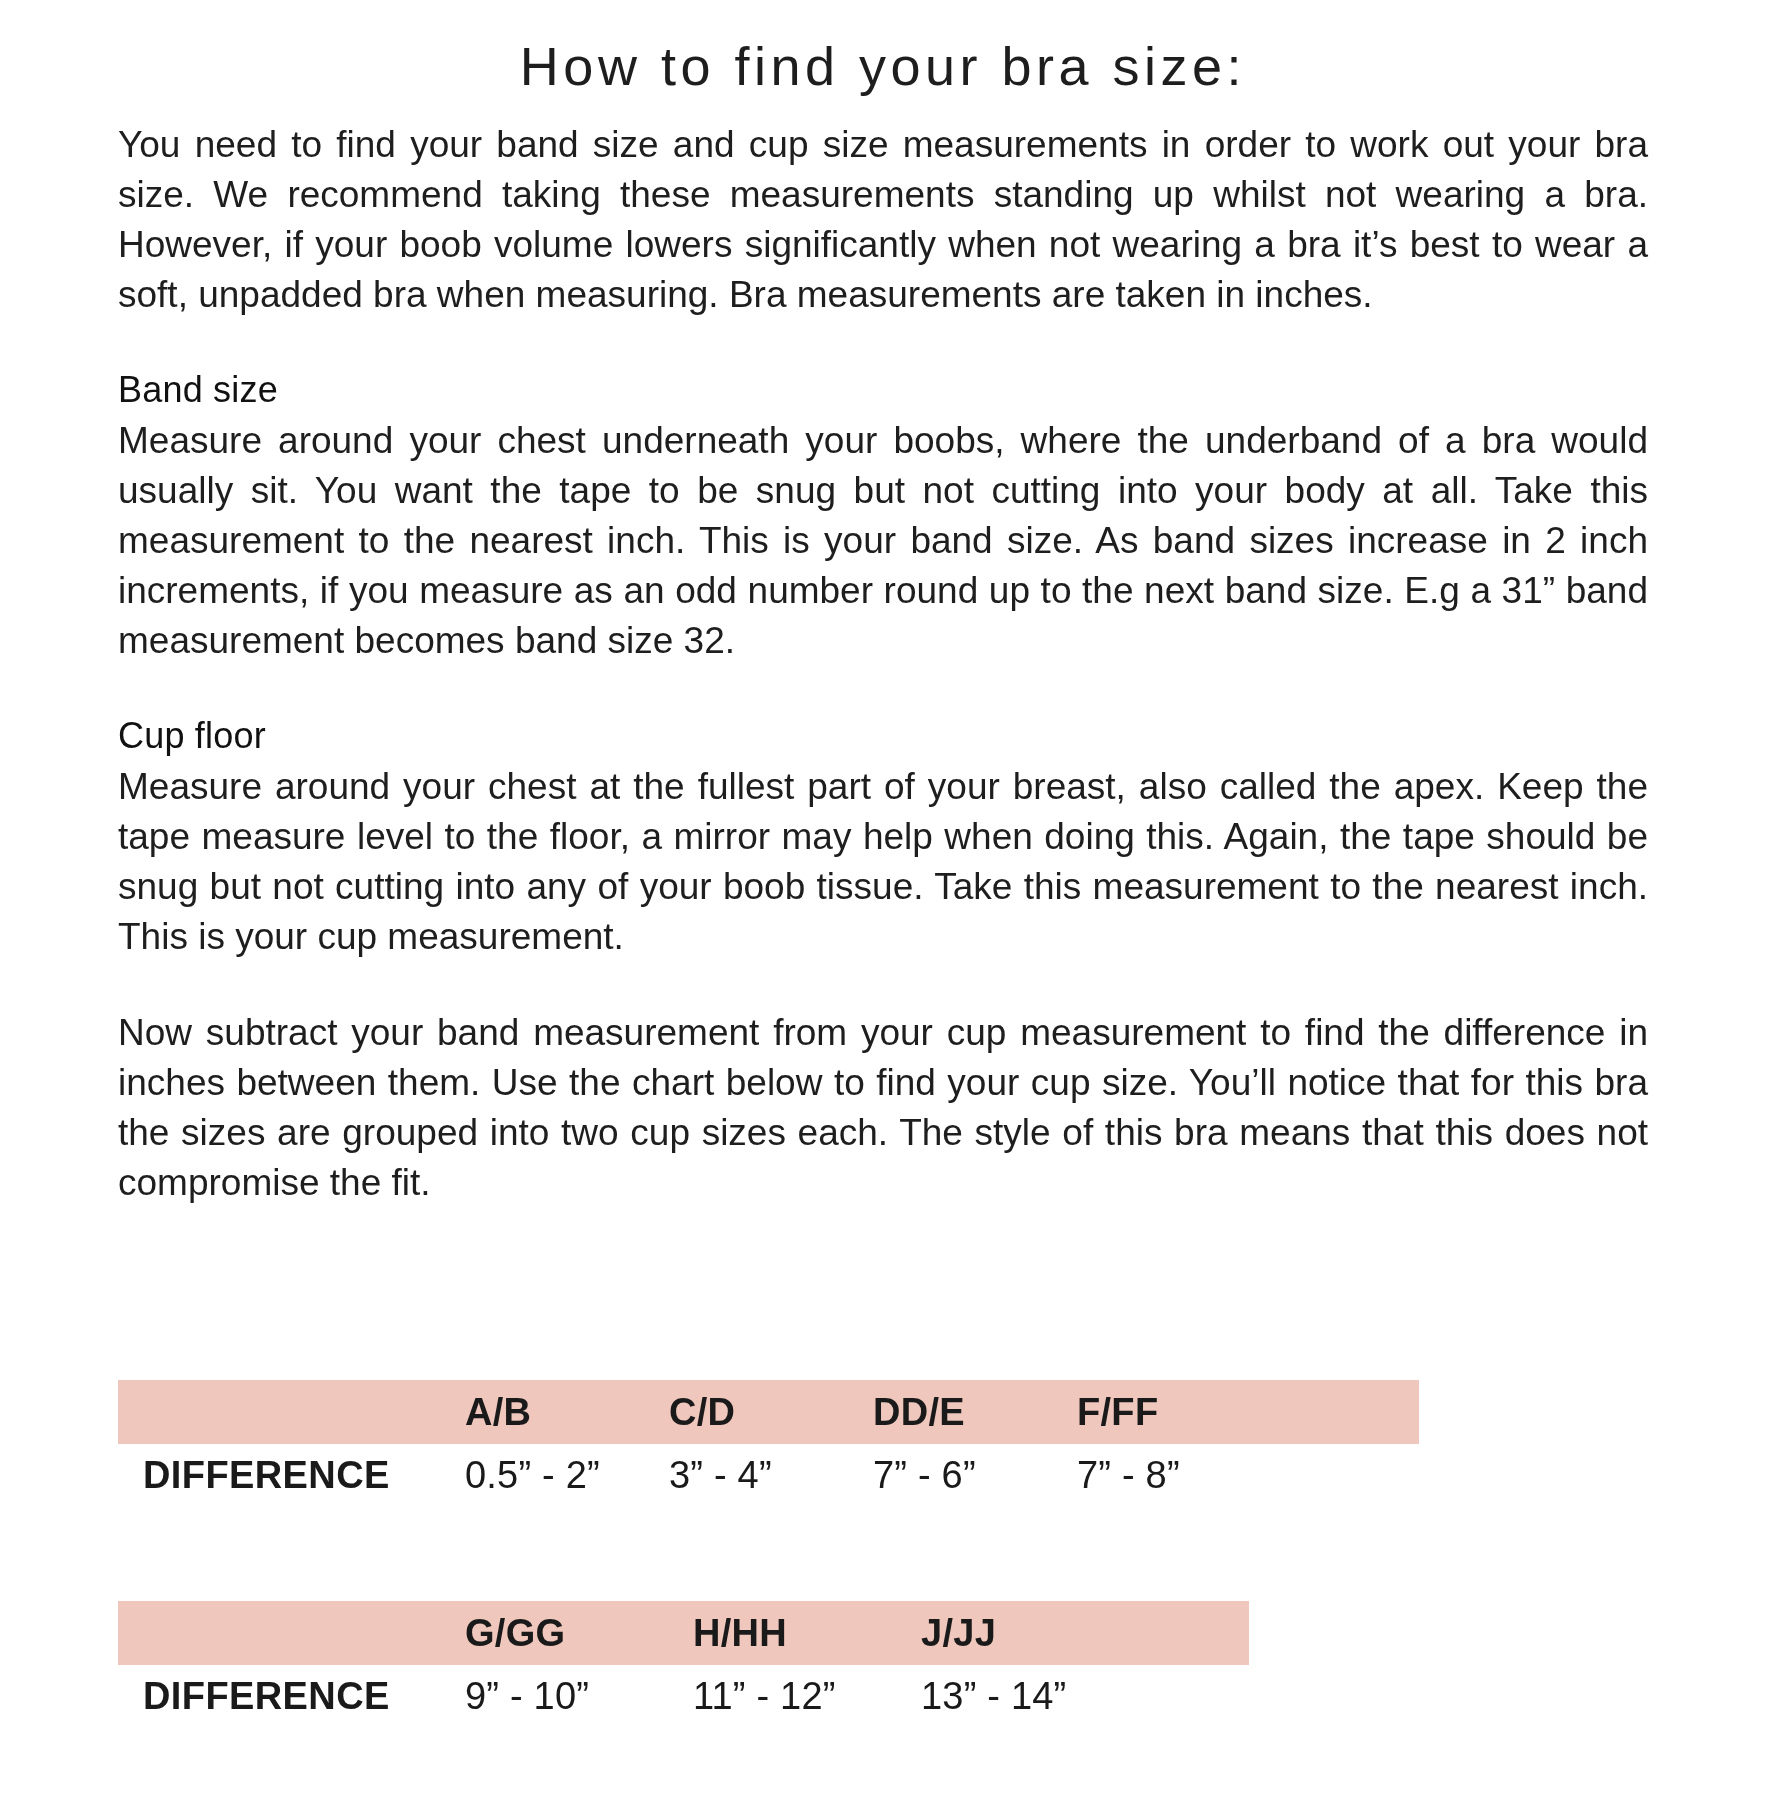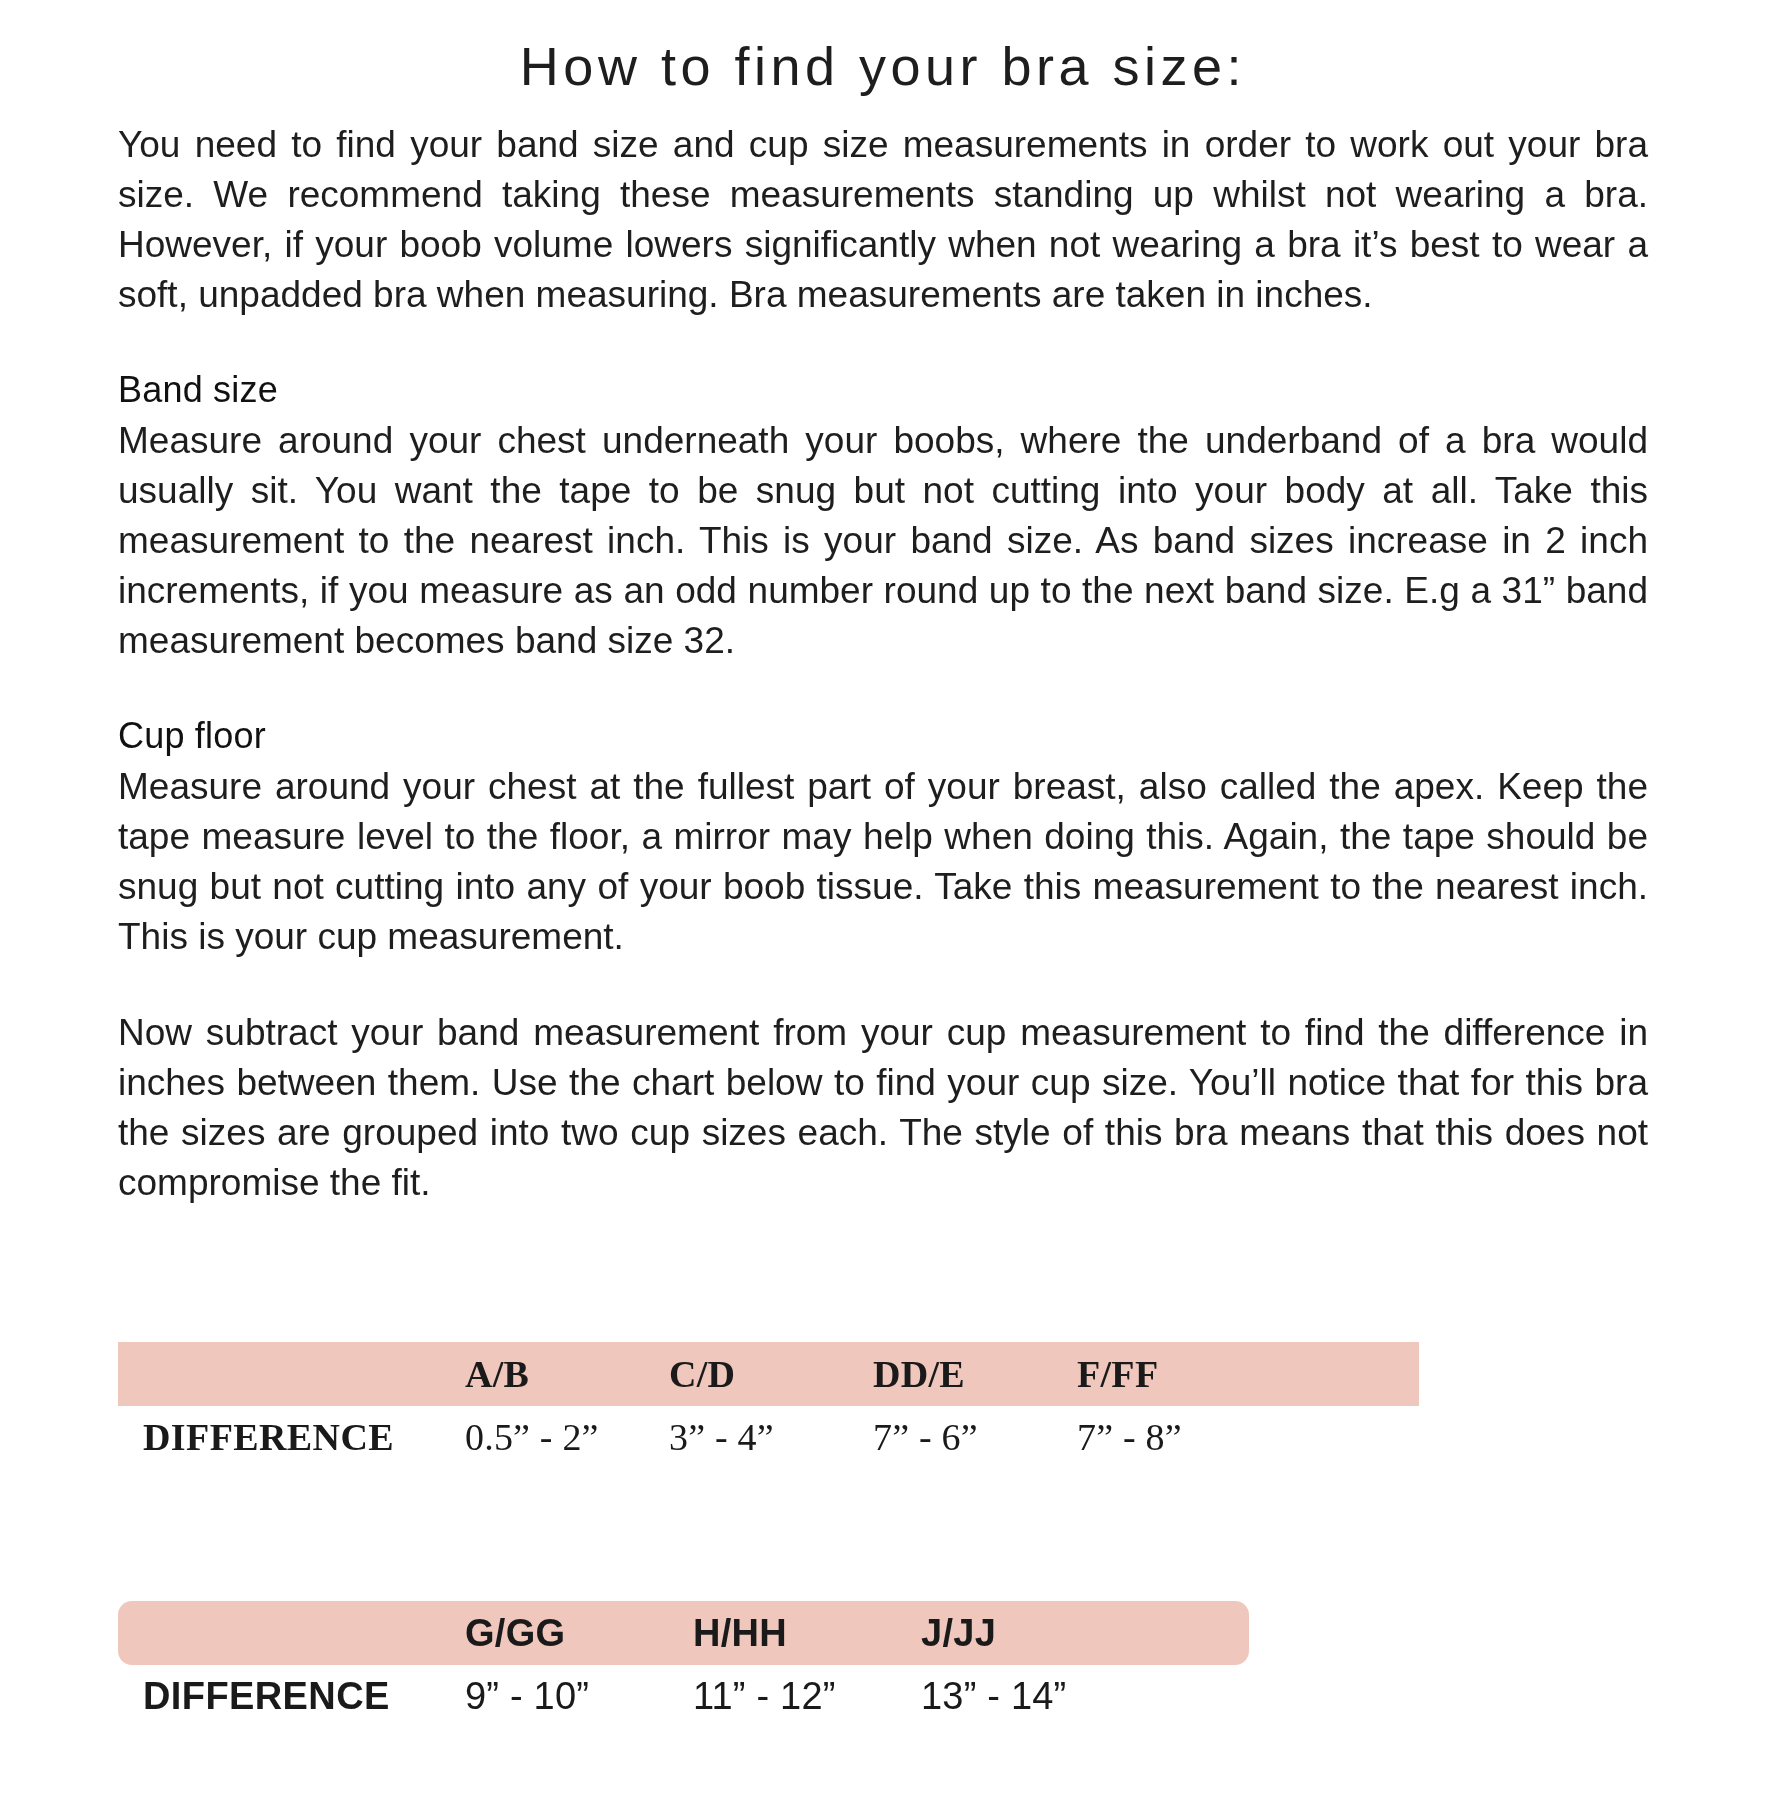--- a/index.html
+++ b/index.html
@@ -59,21 +59,21 @@
     line-height: 48px;
     color: #111111;
     letter-spacing: 0.2px;
   }
 
   
   .size-table {
     position: absolute;
     left: 118px;
   }
-  .size-table.t1 { top: 1342px; font-family: Liberation Serif, serif; }
+  .size-table.t1 { top: 1380px; }
   .size-table.t2 { top: 1601px; }
 
   .table-head {
     display: flex;
     align-items: center;
     height: 64px;
     background: #F0C7BD;
   }
   .table-row {
     display: flex;
@@ -105,21 +105,21 @@
 
   
   .t1 .col-0 { width: 347px; }
   .t1 .col-n { width: 204px; }
   .t1 .table-head { width: 1301px; }
   .t1 .table-row { width: 1301px; }
 
   
   .t2 .col-0 { width: 347px; }
   .t2 .col-n { width: 228px; }
-  .t2 .table-head { width: 1131px; border-radius: 14px; }
+  .t2 .table-head { width: 1131px; }
   .t2 .table-row { width: 1131px; }
 </style>
 </head>
 <body>
 
 <div class="page">
 
   <h1 class="title">How to find your bra size:</h1>
 
   <div class="content">

